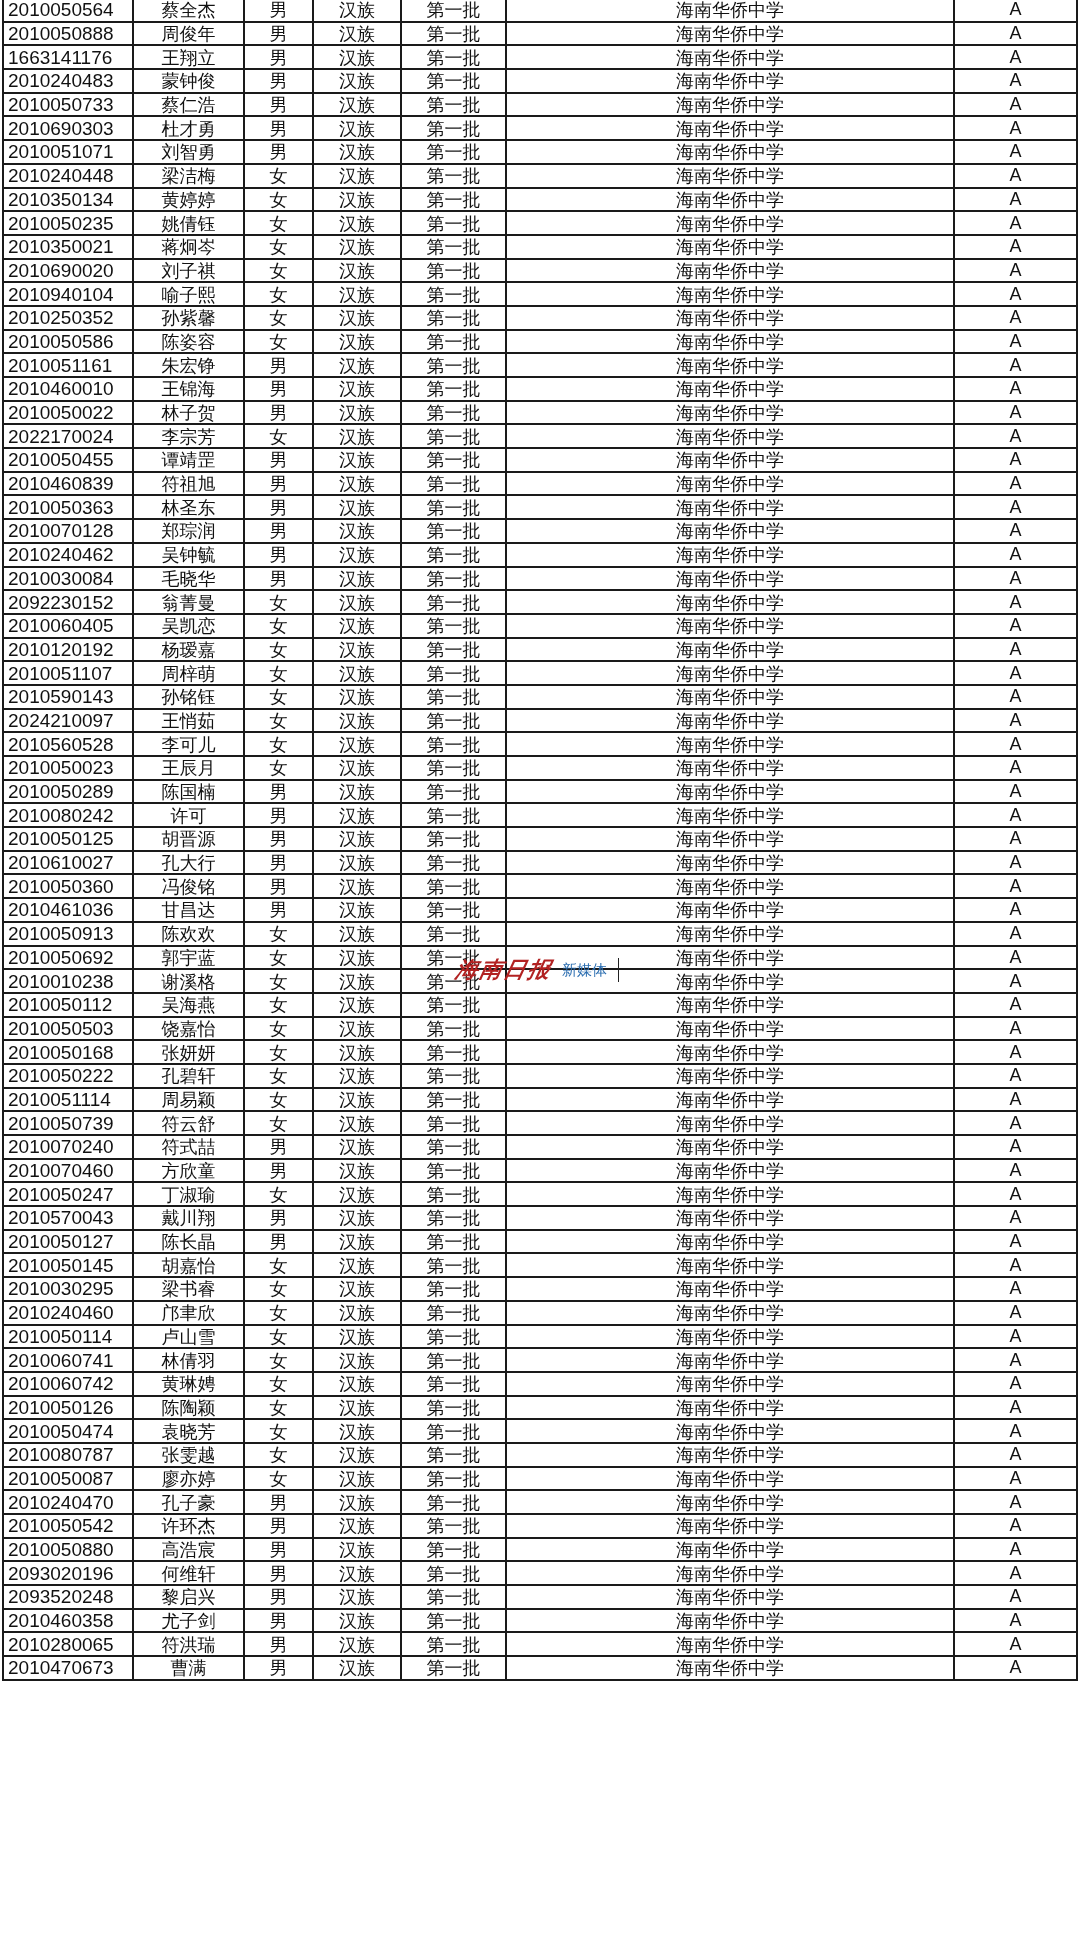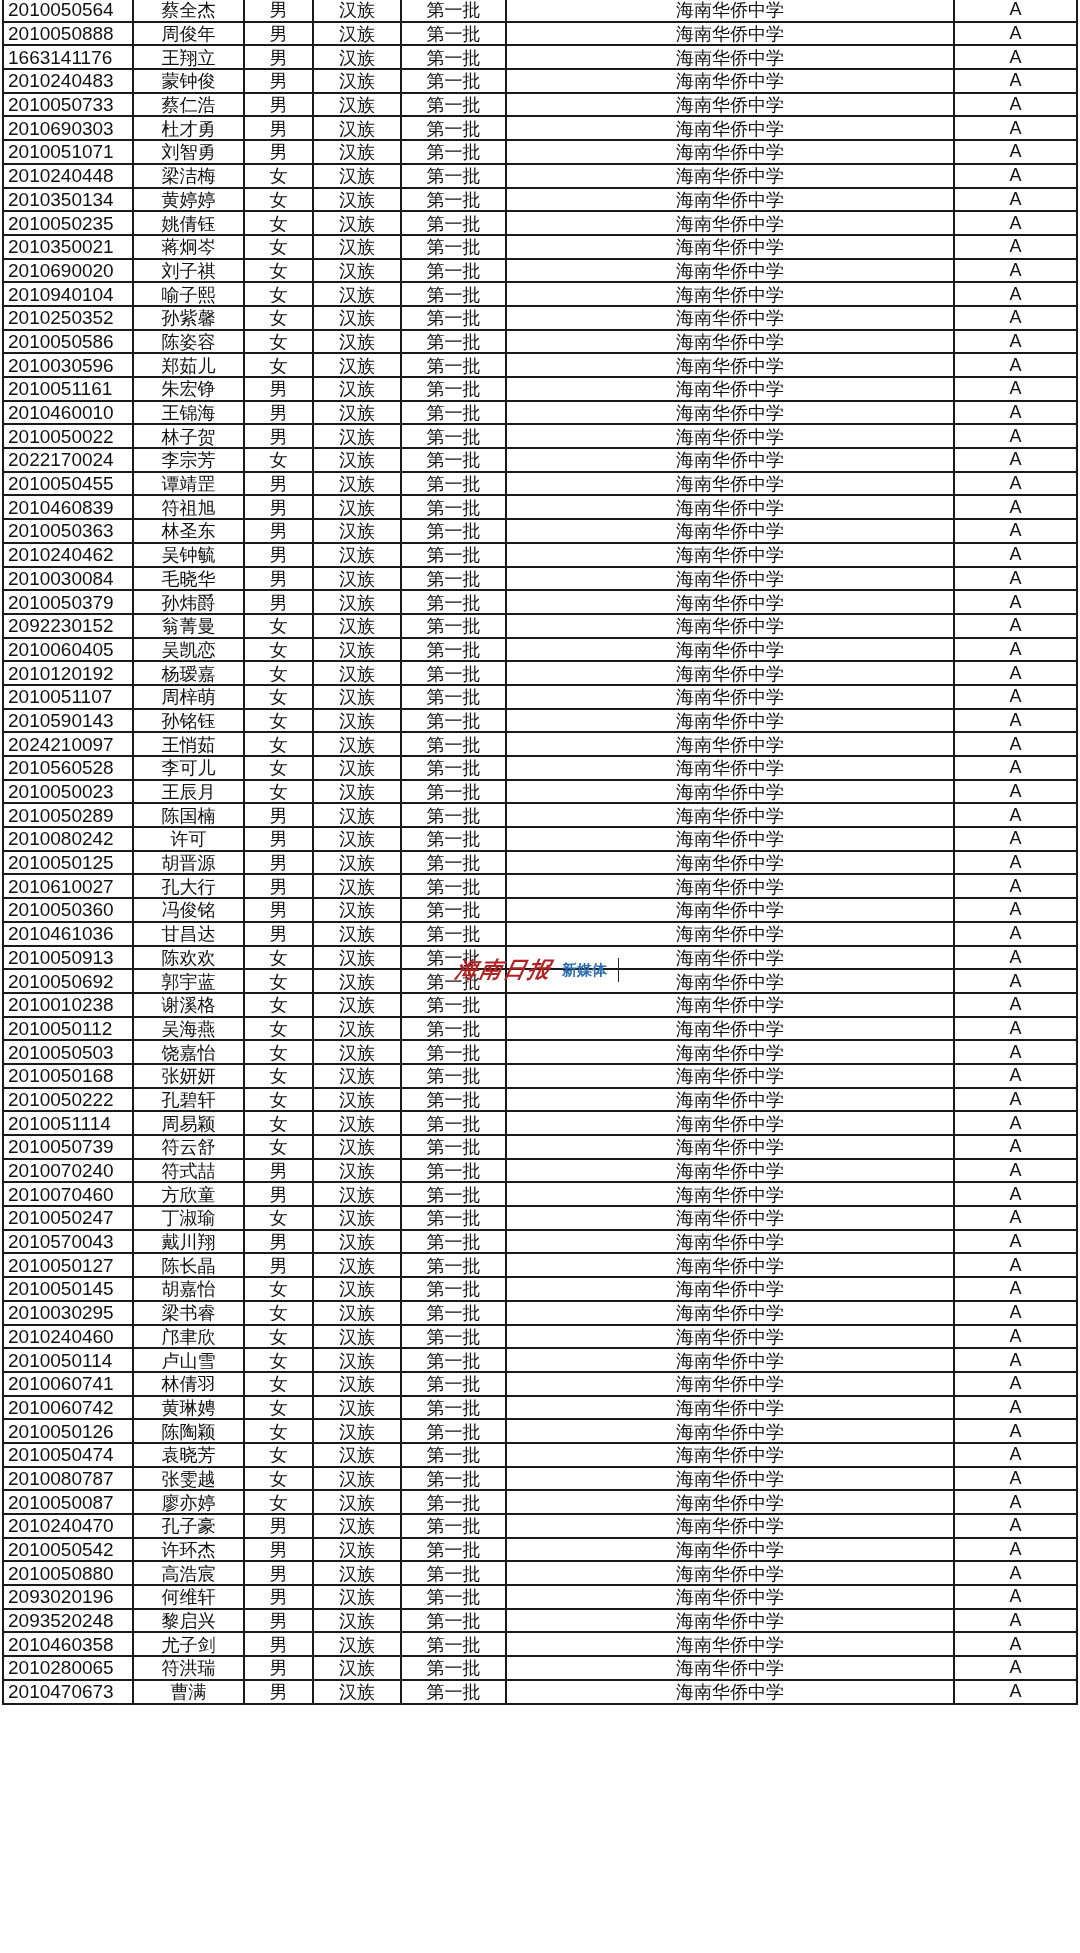--- a/index.html
+++ b/index.html
@@ -25,21 +25,21 @@
   .sheet td.c-grade { font-family: "Liberation Sans", sans-serif; font-size: 18px; }
   .watermark {
     position: absolute; left: 456px; top: 955px;
     display: flex; align-items: center; gap: 10px;
     pointer-events: none;
   }
   .wm-logo {
     font-family: "DejaVu Serif", serif; font-style: italic; font-weight: bold;
     color: #b22222; font-size: 22px; letter-spacing: 2px; transform: skewX(-12deg);
   }
-  .wm-text { font-family: "DejaVu Sans", sans-serif; font-weight: bold; color: #2a6db0; font-size: 15px; }
+  .wm-text { font-family: "DejaVu Sans", sans-serif; font-weight: normal; color: #2a6db0; font-size: 15px; }
   .wm-cursor { display: inline-block; width: 1px; height: 24px; background: #222; margin-left: 1px; }
 </style>
 </head>
 <body>
 
 <table class="sheet">
   <colgroup>
     <col style="width:130px">
     <col style="width:111px">
     <col style="width:69px">
@@ -179,29 +179,20 @@
       <tr>
         <td class="c-id">2010050586</td>
         <td class="c-name">陈姿容</td>
         <td class="c-gender">女</td>
         <td class="c-eth">汉族</td>
         <td class="c-batch">第一批</td>
         <td class="c-school">海南华侨中学</td>
         <td class="c-grade">A</td>
       </tr>
       <tr>
-        <td class="c-id">2010030596</td>
-        <td class="c-name">郑茹儿</td>
-        <td class="c-gender">女</td>
-        <td class="c-eth">汉族</td>
-        <td class="c-batch">第一批</td>
-        <td class="c-school">海南华侨中学</td>
-        <td class="c-grade">A</td>
-      </tr>
-      <tr>
         <td class="c-id">2010051161</td>
         <td class="c-name">朱宏铮</td>
         <td class="c-gender">男</td>
         <td class="c-eth">汉族</td>
         <td class="c-batch">第一批</td>
         <td class="c-school">海南华侨中学</td>
         <td class="c-grade">A</td>
       </tr>
       <tr>
         <td class="c-id">2010460010</td>
@@ -251,40 +242,40 @@
       <tr>
         <td class="c-id">2010050363</td>
         <td class="c-name">林圣东</td>
         <td class="c-gender">男</td>
         <td class="c-eth">汉族</td>
         <td class="c-batch">第一批</td>
         <td class="c-school">海南华侨中学</td>
         <td class="c-grade">A</td>
       </tr>
       <tr>
+        <td class="c-id">2010070128</td>
+        <td class="c-name">郑琮润</td>
+        <td class="c-gender">男</td>
+        <td class="c-eth">汉族</td>
+        <td class="c-batch">第一批</td>
+        <td class="c-school">海南华侨中学</td>
+        <td class="c-grade">A</td>
+      </tr>
+      <tr>
         <td class="c-id">2010240462</td>
         <td class="c-name">吴钟毓</td>
         <td class="c-gender">男</td>
         <td class="c-eth">汉族</td>
         <td class="c-batch">第一批</td>
         <td class="c-school">海南华侨中学</td>
         <td class="c-grade">A</td>
       </tr>
       <tr>
         <td class="c-id">2010030084</td>
         <td class="c-name">毛晓华</td>
-        <td class="c-gender">男</td>
-        <td class="c-eth">汉族</td>
-        <td class="c-batch">第一批</td>
-        <td class="c-school">海南华侨中学</td>
-        <td class="c-grade">A</td>
-      </tr>
-      <tr>
-        <td class="c-id">2010050379</td>
-        <td class="c-name">孙炜爵</td>
         <td class="c-gender">男</td>
         <td class="c-eth">汉族</td>
         <td class="c-batch">第一批</td>
         <td class="c-school">海南华侨中学</td>
         <td class="c-grade">A</td>
       </tr>
       <tr>
         <td class="c-id">2092230152</td>
         <td class="c-name">翁菁曼</td>
         <td class="c-gender">女</td>

